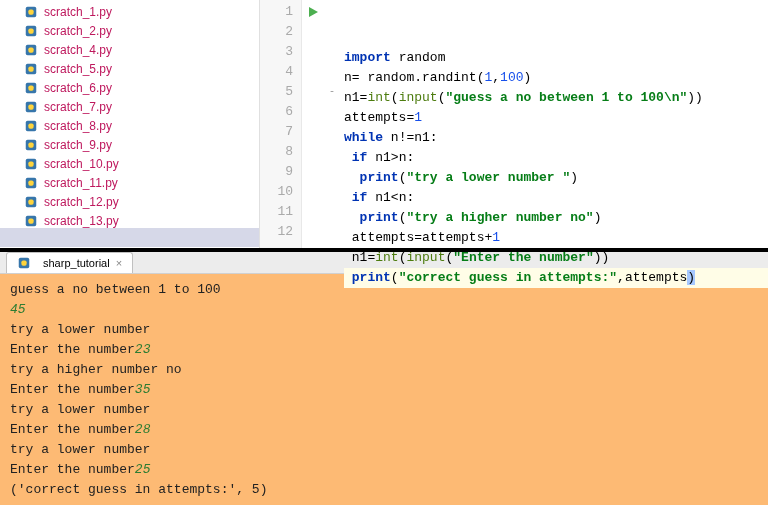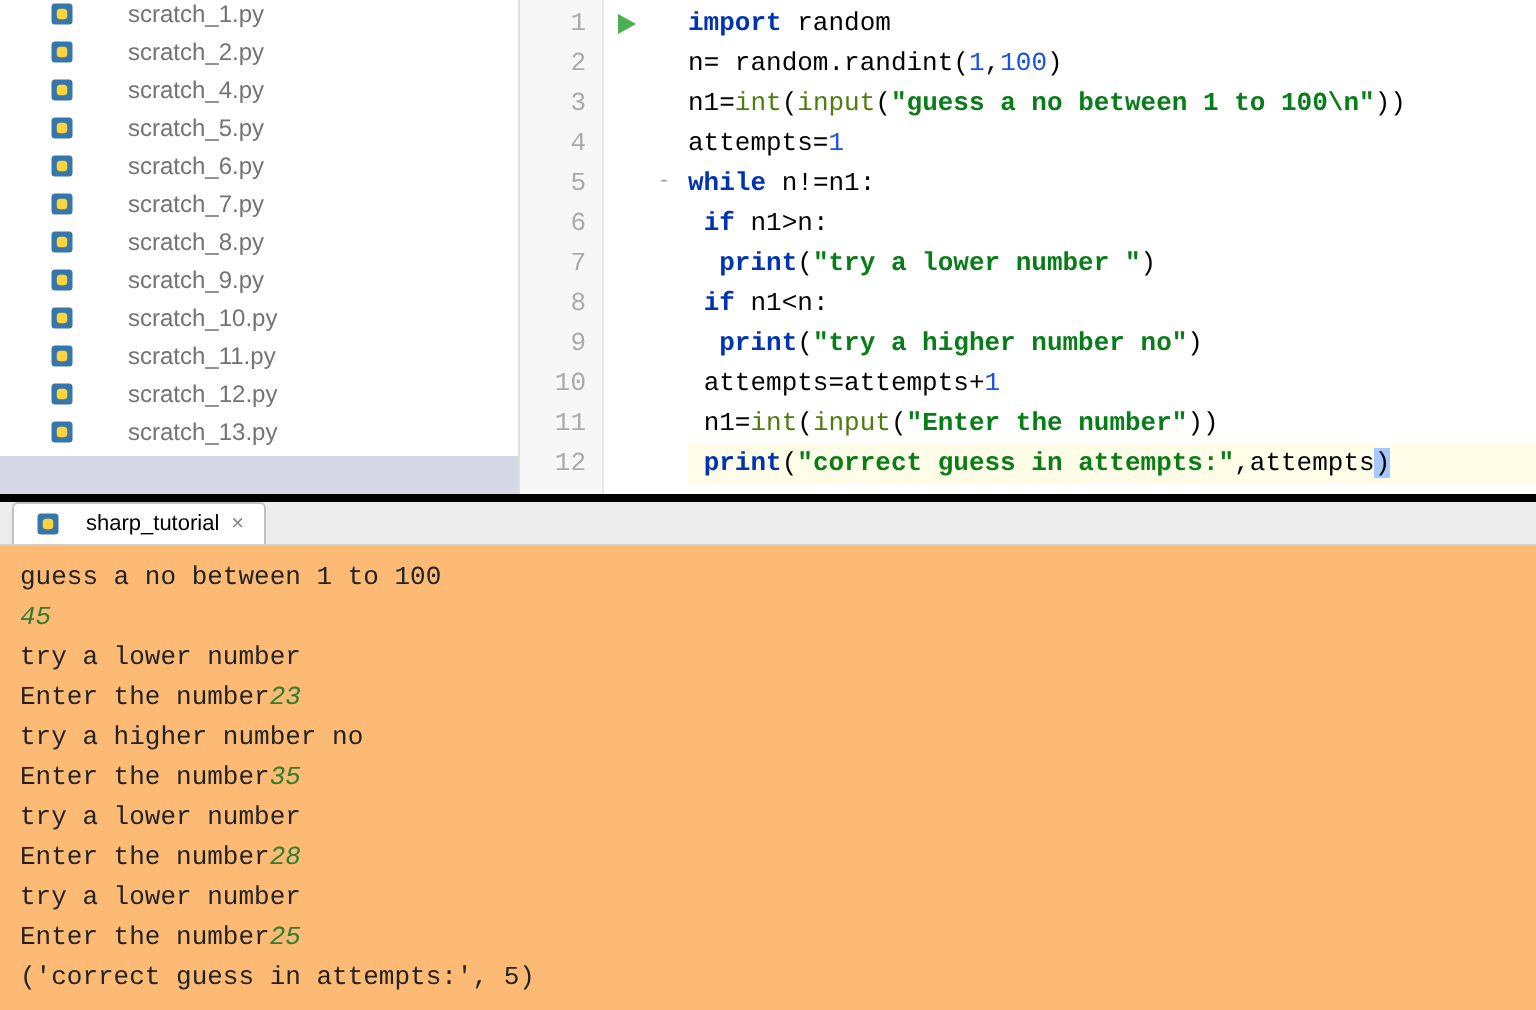--- a/index.html
+++ b/index.html
@@ -15,26 +15,25 @@
   }
   .top { display: flex; height: 248px; }
   .sidebar {
     width: 260px;
     background: #fff;
     overflow: hidden;
     border-right: 1px solid #e0e0e0;
   }
   .file-item {
     display: flex;
-    align-items: flex-start;
+    align-items: flex-end;
     height: 19px;
     padding-left: 24px;
     cursor: pointer;
-    color: #737373;
-    gap: 20px;
+    color: #be185d;
   }
   .file-item.selected {
     background: #d6d8e8;
   }
   .file-icon {
     width: 14px; height: 14px;
     margin-right: 6px;
     display: inline-flex;
     align-items: center;
     justify-content: center;
@@ -67,20 +66,21 @@
     width: 16px;
     background: #fff;
     padding-top: 2px;
     color: #999;
   }
   .fold-gutter .fg { height: 20px; line-height:20px; text-align:center; font-size:10px;}
   .code-area {
     flex: 1;
     padding-top: 2px;
     padding-left: 4px;
+    margin-top: 46px;
   }
   .code-line {
     height: 20px;
     line-height: 20px;
     white-space: pre;
     position: relative;
   }
   .code-line.hl { background: #fffde7; }
   .kw { color: #0033b3; font-weight: bold; }
   .fn { color: #4d7c0f; }

